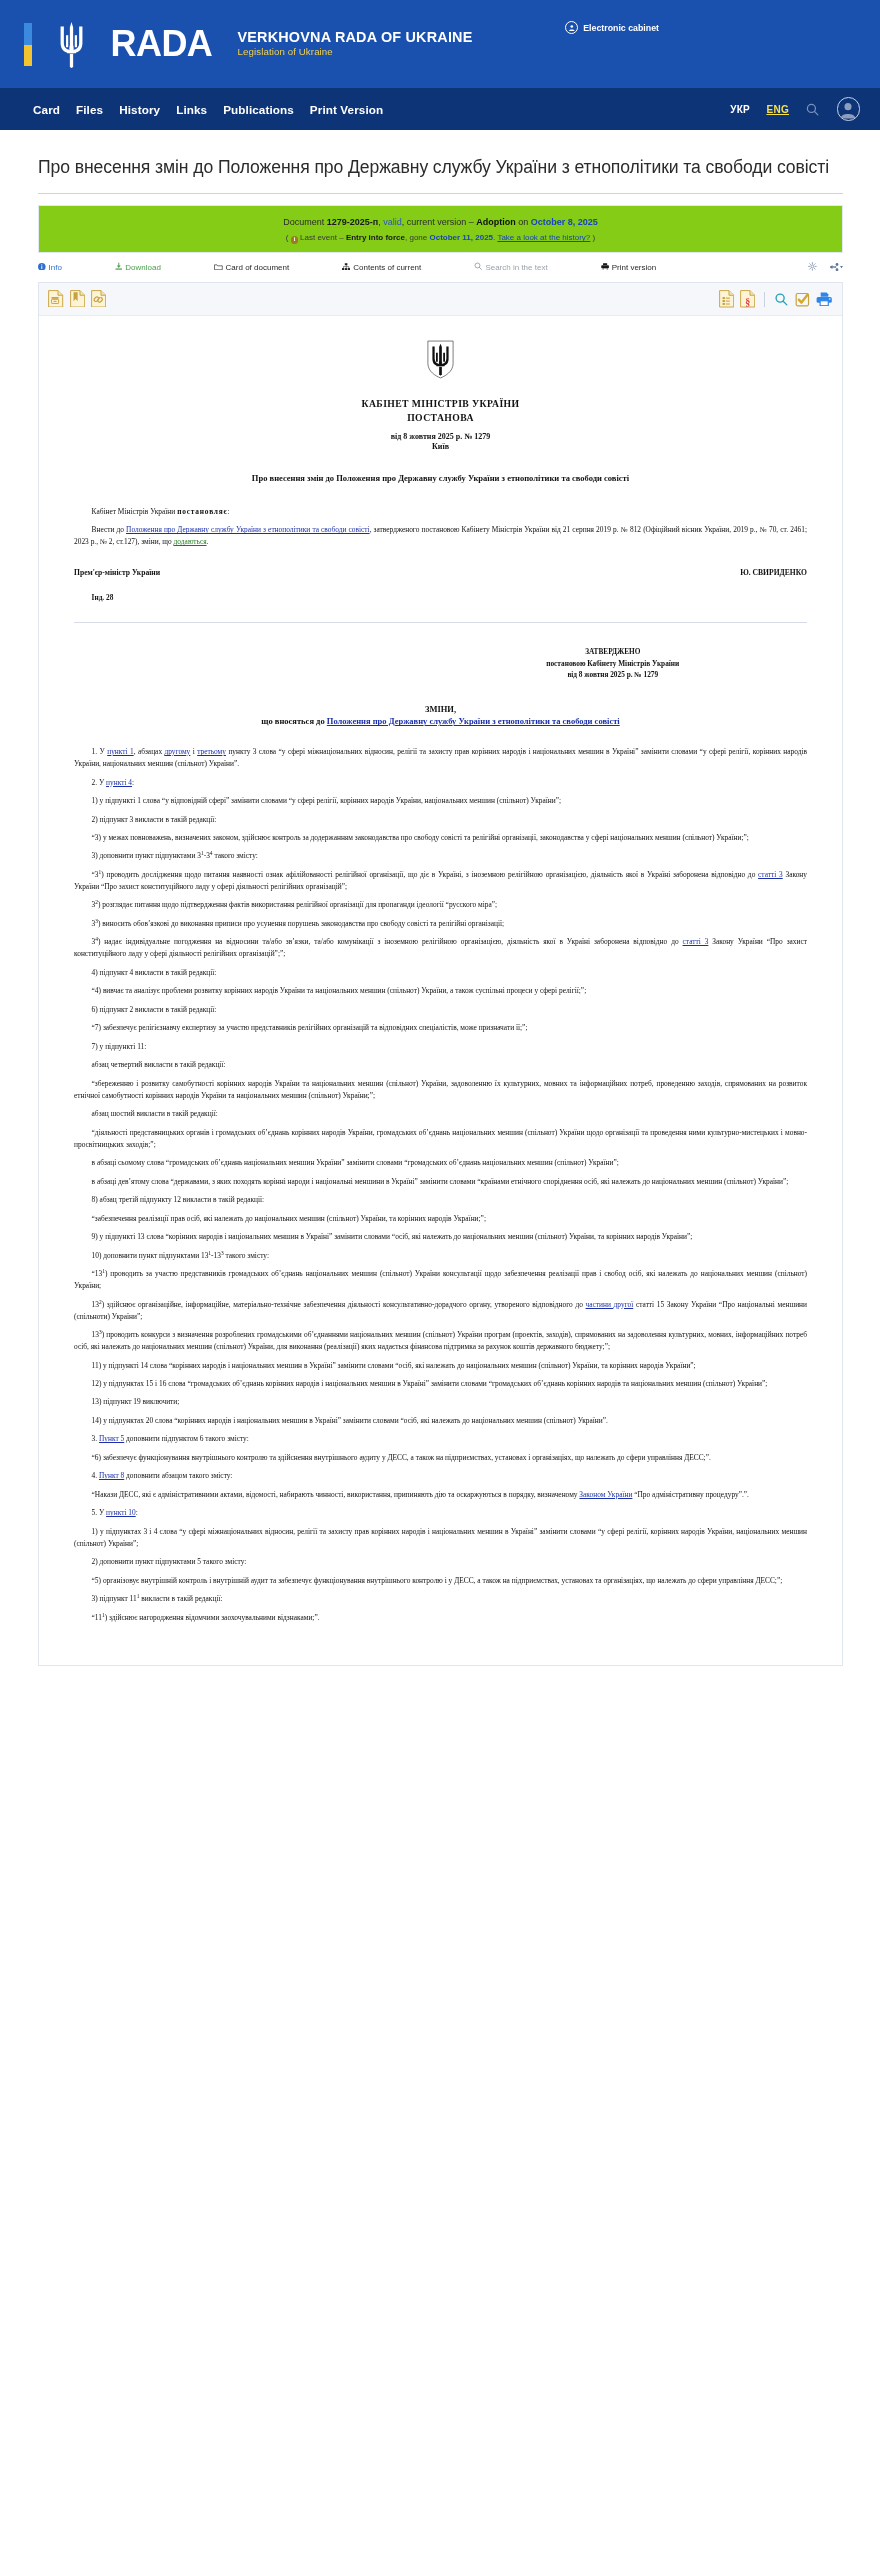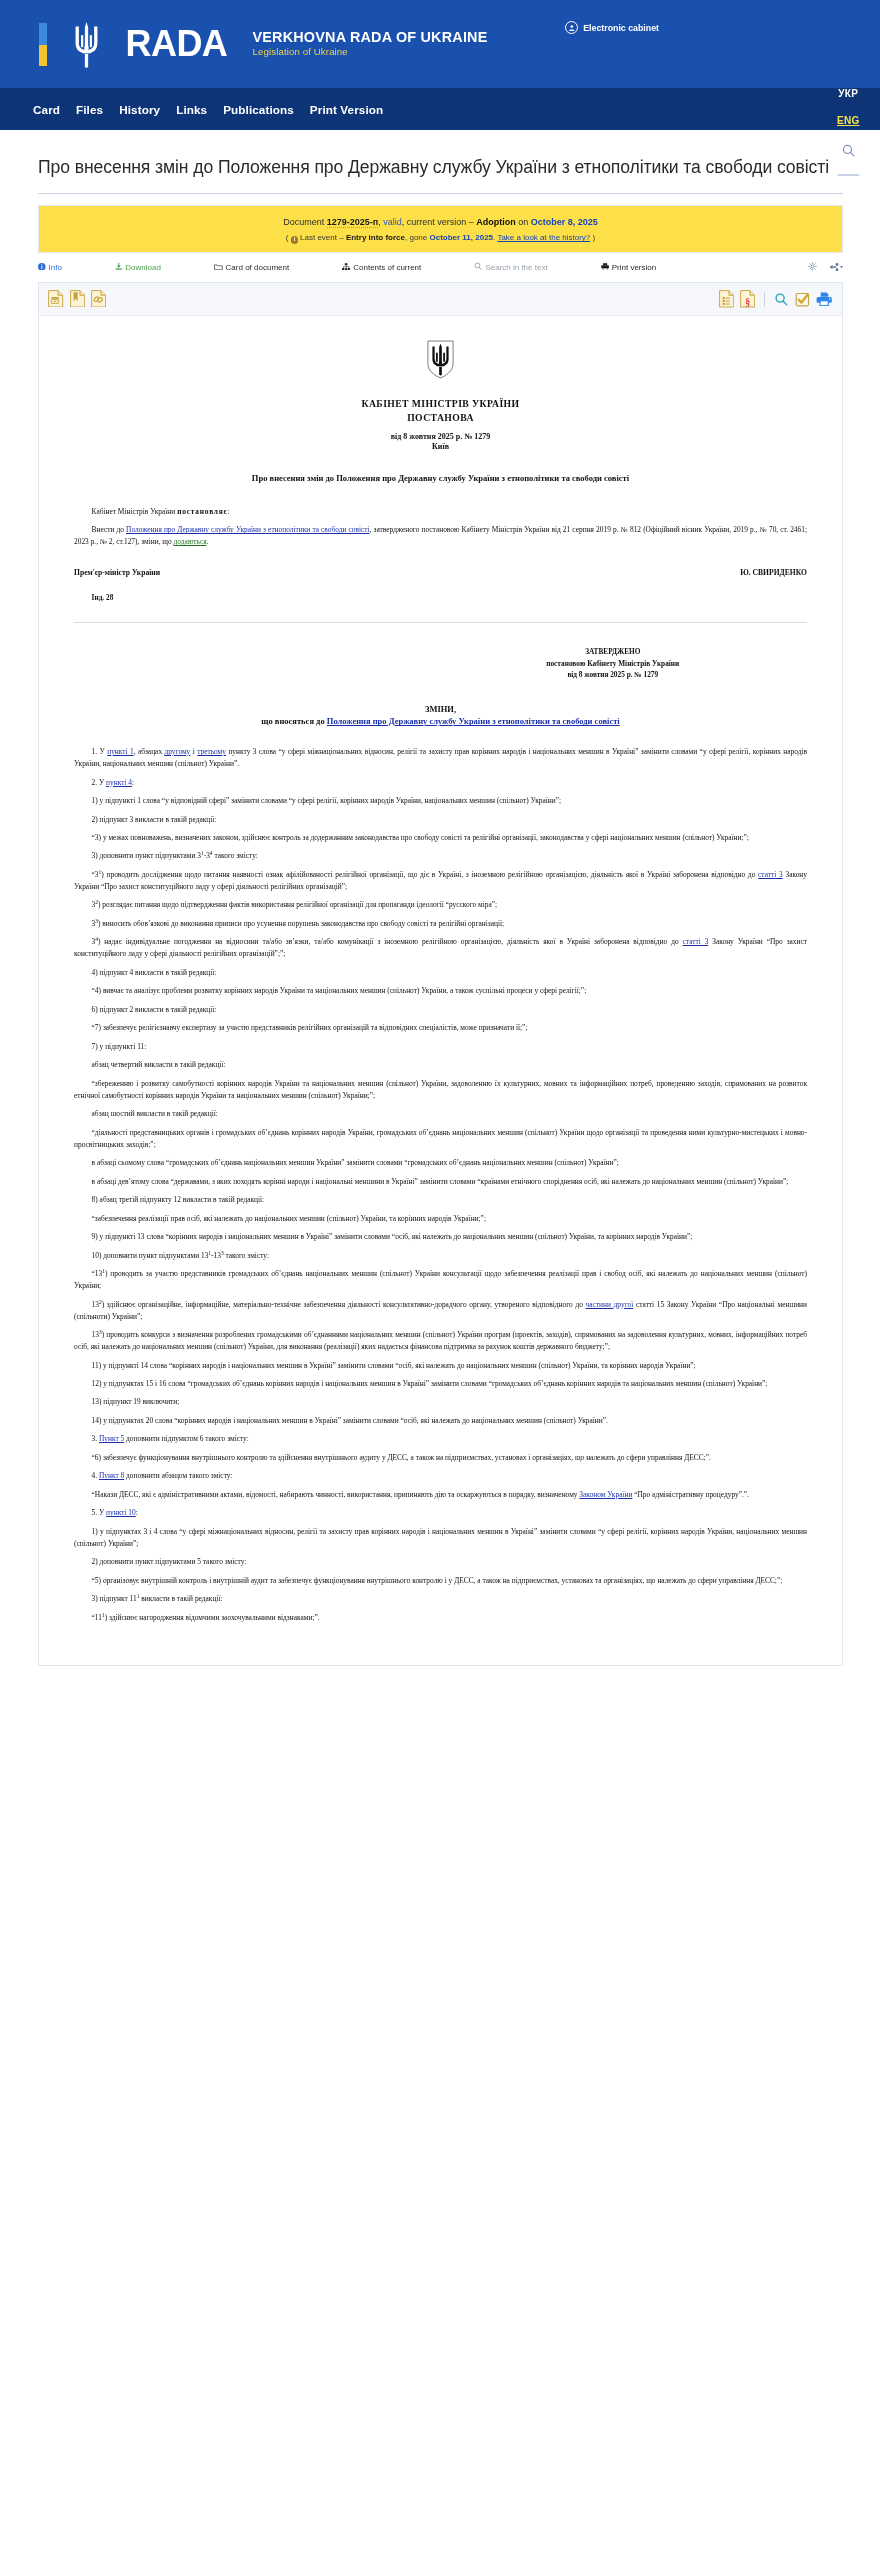--- a/index.html
+++ b/index.html
@@ -17,21 +17,21 @@
   .topbar {
     background: #1a50ae;
     height: 88px;
     position: relative;
     display: flex;
     align-items: center;
   }
   .brand {
     display: flex;
     align-items: center;
-    margin-left: 39px;
+    margin-left: 24px;
     gap: 23px;
   }
   .flagbar {
     width: 7.6px; height: 43px;
     background: linear-gradient(to bottom, #3b8ae0 0 50%, #f4c430 50% 100%);
     flex: 0 0 auto;
   }
   .tryzub-white { width: 33px; height: 47px; flex:0 0 auto; }
   .rada-word {
     color:#fff; font-size: 36px; font-weight: 700; letter-spacing: -0.6px;
@@ -65,21 +65,21 @@
     align-items:center;
     position: relative;
   }
   .nav-links { display:flex; align-items:flex-start; margin-left: 33px; gap: 16px; }
   .nav-links a {
     color:#ffffff; text-decoration:none; font-size: 11.7px; font-weight:700;
     letter-spacing:0.1px;
   }
   .nav-right {
     position:absolute; right: 21px; top:0; height:42px;
-    display:flex; align-items:center; gap: 16.4px; flex-direction: column;
+    display:flex; align-items:center; gap: 16.4px;
   }
   .lang { font-size:10px; font-weight:700; color:#fff; letter-spacing:0.3px; cursor:pointer; }
   .lang.active { color:#f7e14a; text-decoration: underline; }
   .nav-search { cursor:pointer; display:flex; }
   .avatar {
     width: 23.5px; height:23.5px; border-radius:50%;
     border: 1.2px solid #c9d2e4;
     background: #0e3478;
     display:flex; align-items:center; justify-content:center;
     overflow:hidden;
@@ -96,21 +96,21 @@
     letter-spacing: -0.1px;
   }
   .title-rule {
     margin: 13px 38px 0 38px;
     border-bottom: 1.2px solid #c8d4e6;
   }
 
   
   .status-panel {
     margin: 10.6px 38px 0 38px;
-    background: #fde047;
+    background: #84cc16;
     border: 0.6px solid #e2e8f1;
     padding: 9.4px 11.7px 8.2px 11.7px;
     text-align:center;
   }
   .status-line1 { font-size: 9px; color:#2c2c2c; line-height:1.6; }
   .status-line1 .code { font-weight:700; color:#1b1b1b; border-bottom:0.6px dotted #999; }
   .status-line1 .valid { color:#2a55c9; }
   .status-line1 .strong { font-weight:700; color:#111; }
   .status-line1 .date { color:#1846bb; font-weight:700; }
   .status-line2 { font-size: 8px; color:#3a3a3a; margin-top:4.1px; }

